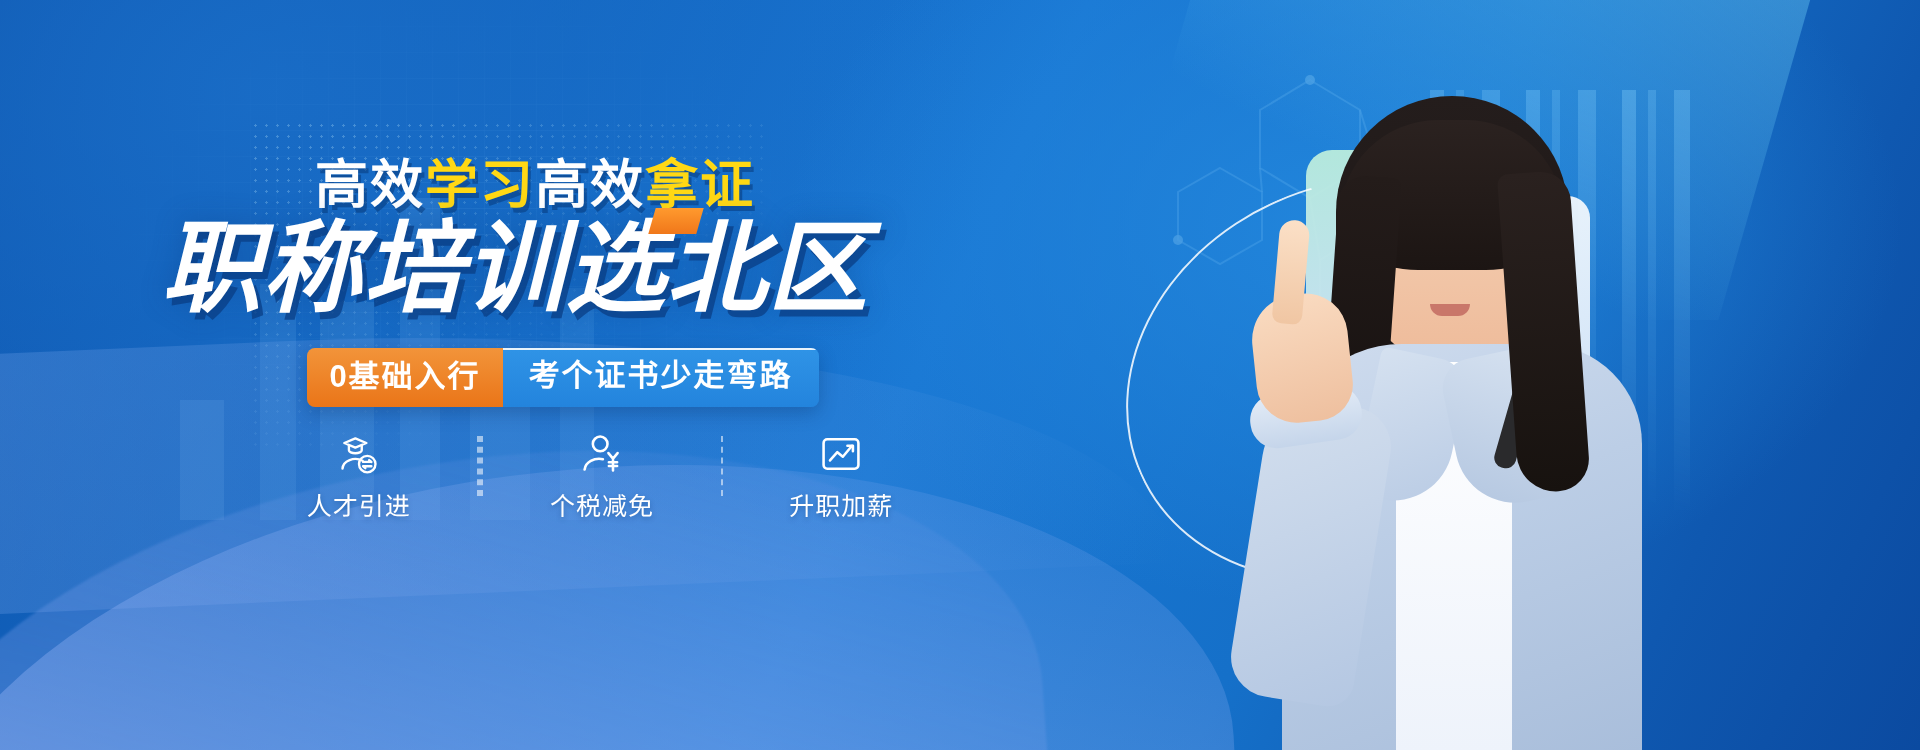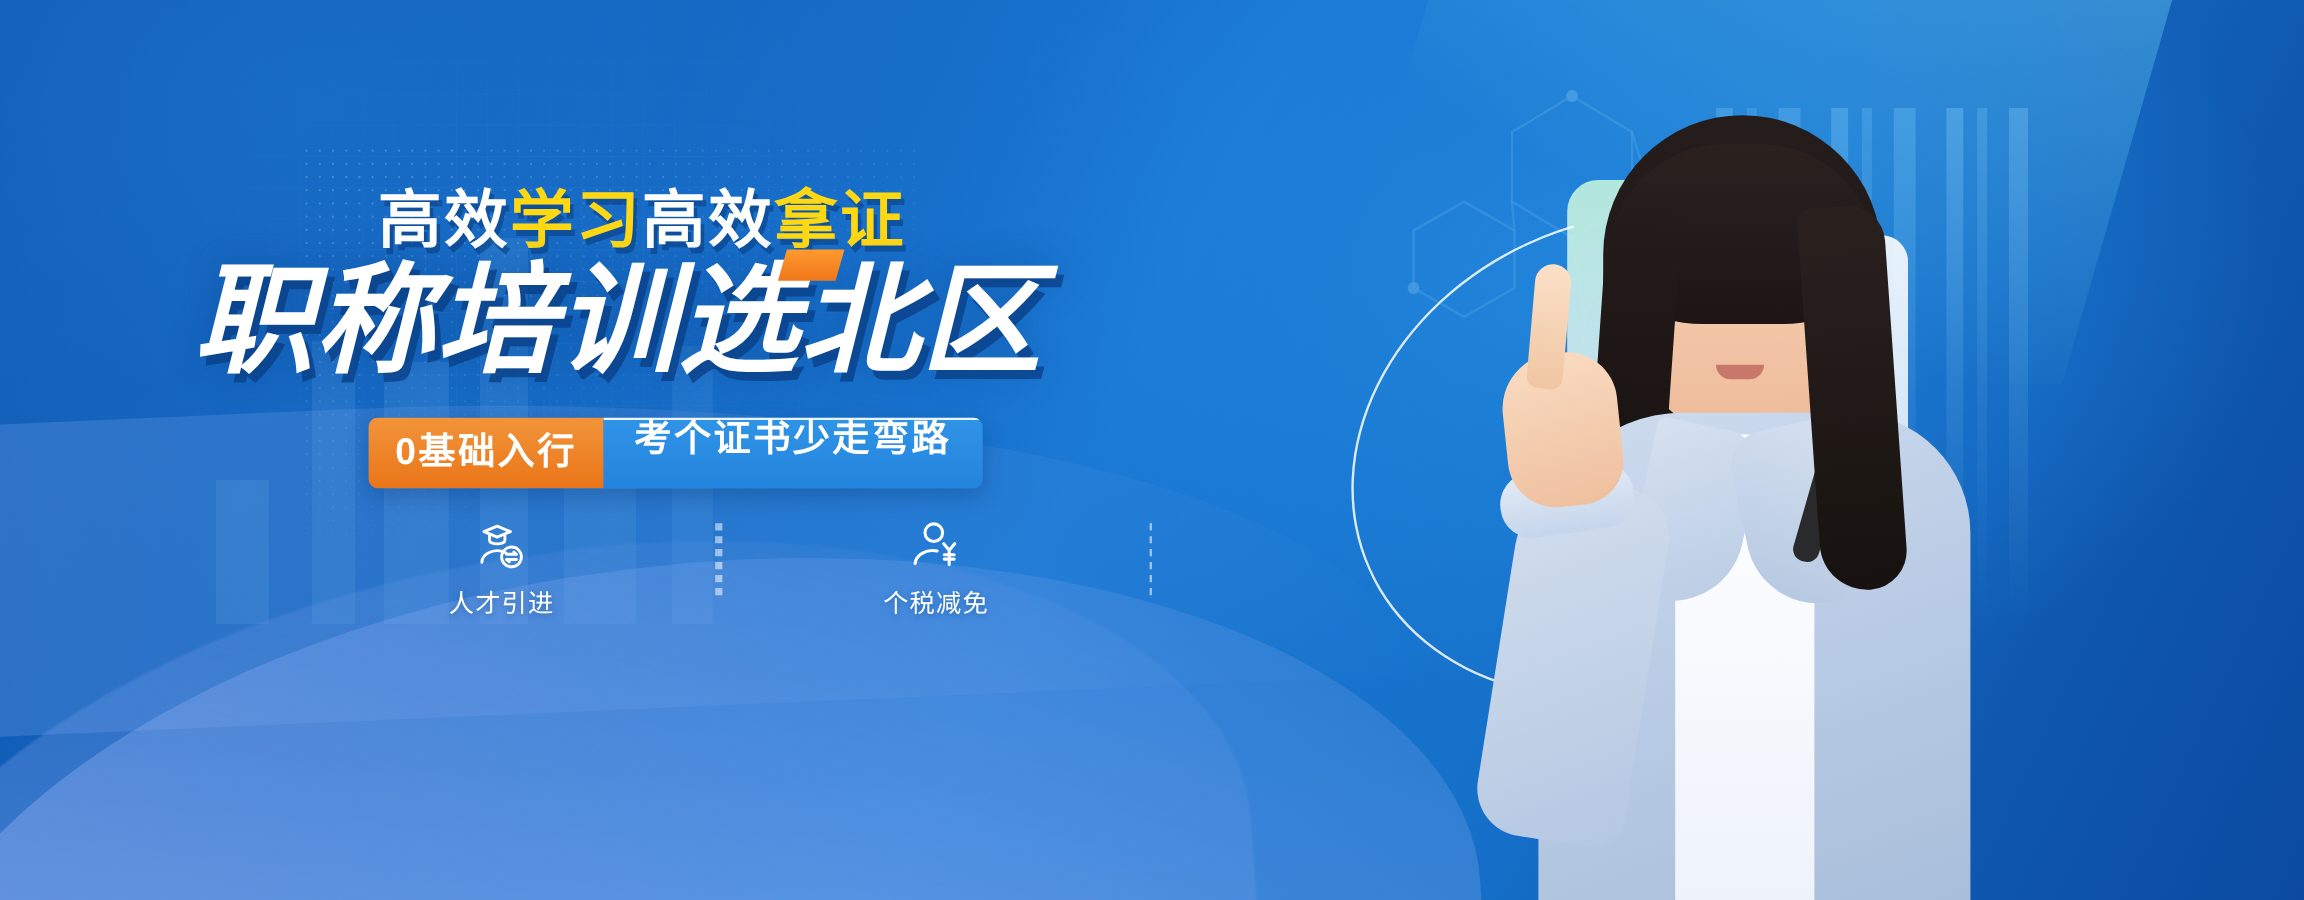--- a/index.html
+++ b/index.html
@@ -109,37 +109,37 @@
   }
   .tag-wrap{display:flex;border-radius:8px;overflow:hidden;box-shadow:0 6px 18px rgba(7,45,100,.30);}
   .tag-a{
     background:linear-gradient(180deg,#f2943a,#ea7518);
     color:#fff;font-size:31px;font-weight:700;letter-spacing:2px;
     padding:13px 22px 15px;white-space:nowrap;line-height:1;
   }
   .tag-b{
     background:linear-gradient(180deg,#2f93e6,#2384dd);
     color:#fff;font-size:31px;font-weight:700;letter-spacing:2px;
-    padding:0 26px 15px;white-space:nowrap;line-height:1;
+    padding:10px 26px 15px;white-space:nowrap;line-height:1;
     border-top:2px solid rgba(255,255,255,.9);
   }
 
   
   .features{
     position:absolute;left:240px;top:432px;width:720px;
     display:flex;align-items:flex-start;
   }
   .feature{
     flex:1;display:flex;flex-direction:column;align-items:center;gap:10px;
     position:relative;
   }
   .feature .ic{width:44px;height:44px;display:block;}
   .feature .ic svg{width:44px;height:44px;display:block;}
   .feature .lbl{
-    color:#ffffff;font-size:21px;letter-spacing:1px;white-space:nowrap;
+    color:#ffffff;font-size:25px;letter-spacing:1px;white-space:nowrap;
     text-shadow:0 2px 5px rgba(7,45,100,.35);
   }
   .divider{
     width:0;border-left:2px dashed rgba(255,255,255,.55);
     height:60px;margin-top:4px;
   }
 
   
   .photo-stage{position:absolute;right:0;top:0;width:900px;height:750px;}
   .card-mint{
@@ -344,16 +344,26 @@
             <circle cx="22" cy="13" r="8"></circle>
             <path d="M5 41 a16 13 0 0 1 20 -11.4"></path>
             <path d="M31 23 l5 6 l5 -6 M36 29 v13 M31.5 33 h9 M31.5 37 h9"></path>
           </svg>
         </span>
         <span class="lbl">个税减免</span>
       </div>
 
       <div class="divider"></div>
 
+      <div class="feature">
+        <span class="ic">
+          <svg viewBox="0 0 48 48" fill="none" stroke="#fff" stroke-width="2.8" stroke-linecap="round" stroke-linejoin="round">
+            <rect x="5" y="8" width="38" height="32" rx="4"></rect>
+            <path d="M12 31 l8 -9 l6 5 l10 -12"></path>
+            <path d="M31 15 h6 v6"></path>
+          </svg>
+        </span>
+        <span class="lbl">升职加薪</span>
+      </div>
 
     </div>
   </div>
 </div>
 
 </body></html>

